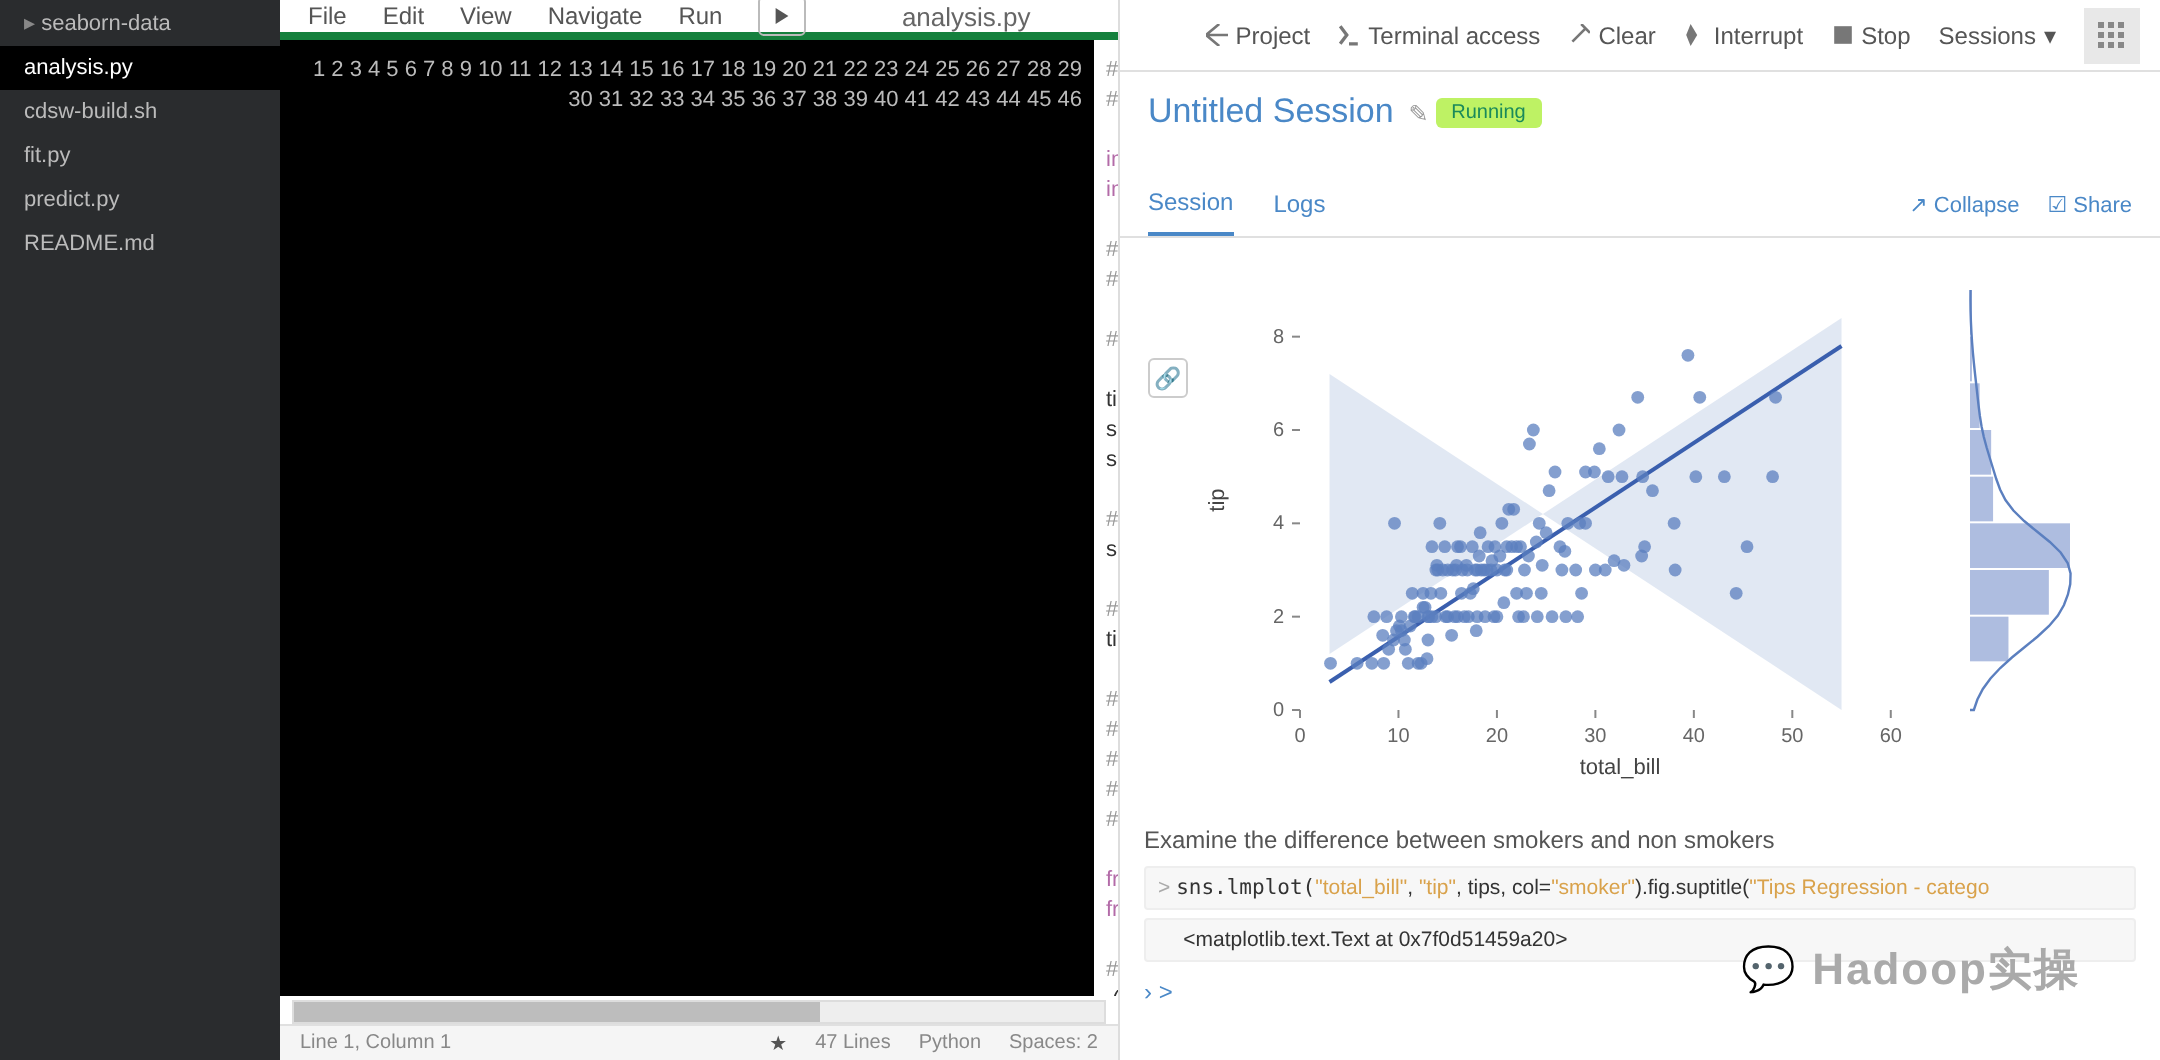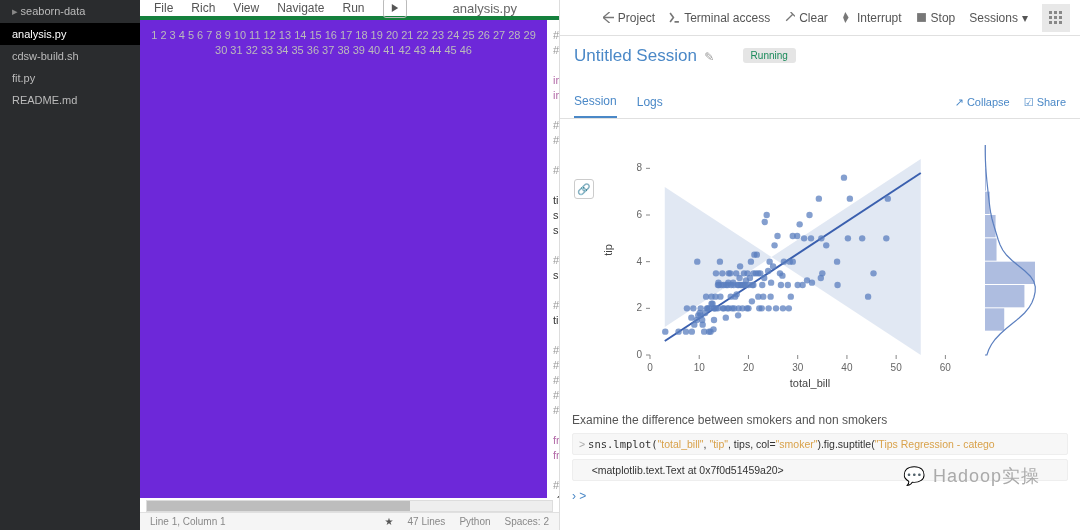--- a/index.html
+++ b/index.html
@@ -12,72 +12,73 @@
 .sb-item.active{background:#000;color:#fff}
 .sb-item.active::after{content:"";position:absolute;right:-9px;top:50%;transform:translateY(-50%);border:9px solid transparent;border-left-color:#000}
 .sb-folder::before{content:"▸ ";color:#888}
 .main{flex:1;display:flex;flex-direction:column;border-right:1px solid #ddd}
 .menubar{height:20px;display:flex;align-items:center;gap:18px;padding:0 14px;border-bottom:4px solid #15803d;color:#555}
 .menu-item{cursor:pointer}
 .run-btn{width:24px;height:20px;border:1px solid #bbb;border-radius:3px;display:flex;align-items:center;justify-content:center;cursor:pointer}
 .run-btn svg{fill:#555}
 .title{flex:1;text-align:center;color:#666;font-size:13px}
 .editor-wrap{flex:1;display:flex;overflow:hidden;font-family:Menlo,Consolas,monospace;font-size:11px;line-height:15px}
-.gutter{background:#6d28d9;color:#bbb;text-align:center;padding:8px 6px;user-select:none;min-width:28px}
+.gutter{background:#000000;color:#bbb;text-align:right;padding:8px 6px;user-select:none;min-width:28px}
 .code{flex:1;padding:8px 6px;white-space:pre;overflow:auto;color:#333;position:relative}
 .c-com{color:#999}
 .c-kw{color:#b36ba8}
 .c-str{color:#d9a24b}
 .statusbar{height:18px;background:#f5f5f5;border-top:1px solid #e0e0e0;display:flex;align-items:center;gap:14px;padding:0 10px;color:#888;font-size:10px}
 .statusbar .star{color:#555}
 .session{width:520px;display:flex;flex-direction:column}
 .toolbar{height:36px;display:flex;align-items:center;justify-content:flex-end;gap:14px;padding:0 10px;border-bottom:1px solid #e0e0e0;color:#555}
 .tb-btn{display:flex;align-items:center;gap:4px;cursor:pointer;font-size:12px}
 .tb-btn svg{width:11px;height:11px;fill:#777}
 .apps-btn{width:28px;height:28px;background:#e8e8e8;display:flex;align-items:center;justify-content:center;cursor:pointer}
 .session-head{padding:10px 14px 0}
 .sess-title{color:#4a88c7;font-size:17px;font-weight:400}
 .pencil{color:#999;margin-left:4px}
-.badge{background:#e5e5e5;color:#1a8a5a;font-size:10px;padding:2px 8px;border-radius:3px;margin-left:25px;vertical-align:2px}
+.badge{background:#bef264;color:#1a8a5a;font-size:10px;padding:2px 8px;border-radius:3px;margin-left:0;vertical-align:2px}
 .sess-meta{color:#888;font-size:11px;margin-top:4px}
 .sess-meta a{color:#4a88c7}
 .tabs{display:flex;align-items:center;padding:0 14px;border-bottom:1px solid #e0e0e0;margin-top:20px;font-size:12px}
 .tab{padding:8px 0;margin-right:20px;color:#4a88c7;cursor:pointer}
 .tab.active{border-bottom:2px solid #4a88c7}
 .tab-actions{margin-left:auto;display:flex;gap:14px;color:#4a88c7;font-size:11px}
 .output{flex:1;overflow:auto;padding:6px 12px}
 .chart{position:relative;height:280px;margin-bottom:8px}
 .chart-svg{width:100%;height:100%}
 .perma{position:absolute;left:2px;top:54px;width:20px;height:20px;border:1px solid #ccc;border-radius:3px;background:#fff;display:flex;align-items:center;justify-content:center;color:#888;font-size:11px}
 .out-text{color:#555;font-size:12px;margin:6px 0}
 .out-code{background:#f7f7f7;border:1px solid #eee;border-radius:2px;padding:4px 6px;font-family:Menlo,Consolas,monospace;font-size:10.5px;color:#333;white-space:pre;overflow-x:auto;margin:4px 0}
 .out-code .prompt{color:#aaa}
 .prompt-line{display:flex;align-items:center;gap:6px;padding:4px 0;color:#4a88c7}
-.watermark{position:absolute;right:40px;bottom:42px;font-size:18px;color:#aaa;font-weight:normal;letter-spacing:1px;pointer-events:none}
+.watermark{position:absolute;right:40px;bottom:30px;font-size:22px;color:#aaa;font-weight:bold;letter-spacing:1px;pointer-events:none}
 .hscroll{height:12px;background:#eee;border:1px solid #ddd;margin:2px 6px 0;position:relative}
 .hscroll-thumb{position:absolute;left:0;top:0;height:100%;width:65%;background:#bdbdbd}
 </style>
 </head>
 <body>
 
 <div class="app">
   <div class="sidebar">
     <div id="sb-items">
         <div class="sb-item sb-folder">seaborn-data</div>
         <div class="sb-item active">analysis.py</div>
         <div class="sb-item">cdsw-build.sh</div>
         <div class="sb-item">fit.py</div>
+        <div class="sb-item">predict.py</div>
         <div class="sb-item">README.md</div>
       </div>
   </div>
 
   <div class="main">
     <div class="menubar">
       <span class="menu-item">File</span>
-      <span class="menu-item">Rich</span>
+      <span class="menu-item">Edit</span>
       <span class="menu-item">View</span>
       <span class="menu-item">Navigate</span>
       <span class="menu-item">Run</span>
       <span class="run-btn">
           <svg viewBox="0 0 10 10" width="8" height="8">
             <path d="M1 0 L9 5 L1 10 Z"></path>
           </svg>
         </span>
       <span class="title">analysis.py</span>
     </div>

